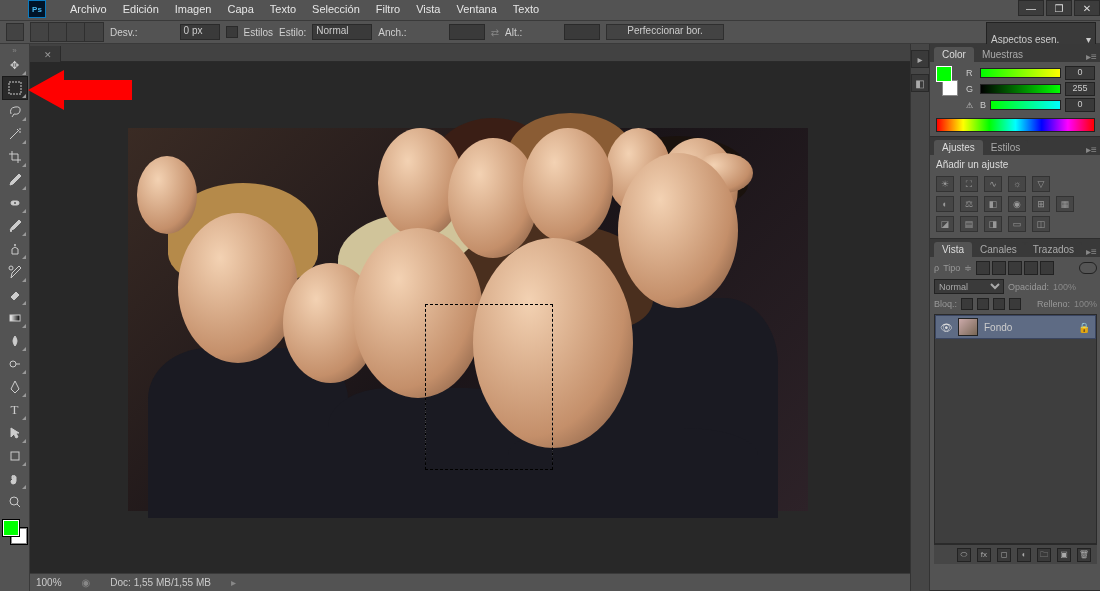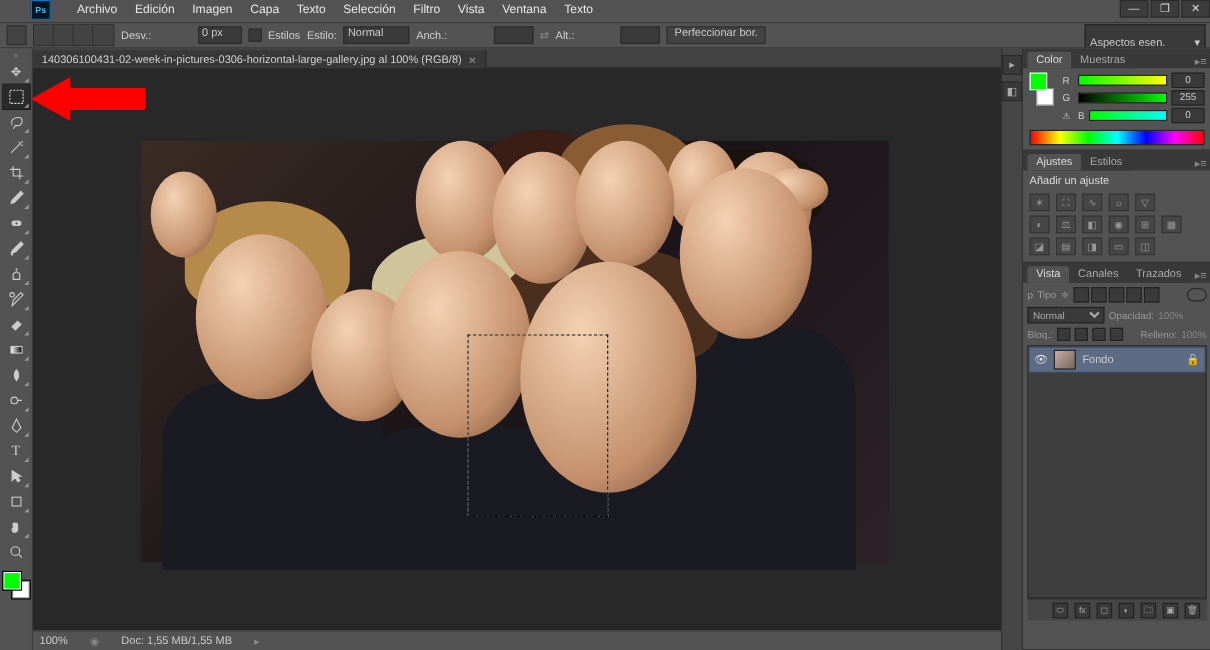--- a/index.html
+++ b/index.html
@@ -13,21 +13,21 @@
 
 .optionsbar { position: absolute; top: 20px; left: 0; right: 0; height: 24px; background: #535353; border-top: 1px solid #3a3a3a; border-bottom: 1px solid #3a3a3a; display: flex; align-items: center; padding: 0 6px; gap: 6px; }
 .opt-icon { width: 18px; height: 18px; background: #434343; border: 1px solid #2f2f2f; }
 .opt-group { display: flex; border: 1px solid #2f2f2f; }
 .opt-group div { width: 18px; height: 18px; background: #434343; border-right: 1px solid #2f2f2f; }
 .opt-group div:last-child { border-right: none; }
 .opt-label { font-size: 10px; color: #d0d0d0; }
 .opt-input { width: 40px; height: 16px; background: #3a3a3a; border: 1px solid #2a2a2a; color: #ccc; font-size: 10px; padding: 0 3px; margin-left: 36px; }
 .opt-check { width: 12px; height: 12px; background: #3a3a3a; border: 1px solid #2a2a2a; }
 .opt-select { height: 16px; background: #3a3a3a; border: 1px solid #2a2a2a; color: #ccc; font-size: 10px; padding: 0 3px; }
-.opt-btn { height: 16px; background: #434343; border: 1px solid #2f2f2f; color: #ccc; font-size: 10px; padding: 0 6px; }
+.opt-btn { height: 16px; background: #434343; border: 1px solid #2f2f2f; color: #ccc; font-size: 10px; padding: 0 20px; }
 
 
 .doctab-bar { position: absolute; top: 44px; left: 30px; right: 190px; height: 18px; background: #424242; border-bottom: 1px solid #2a2a2a; }
 .doctab { display: inline-flex; align-items: center; height: 18px; background: #383838; padding: 0 8px; font-size: 10px; color: #d0d0d0; border-right: 1px solid #2a2a2a; }
 .doctab .close { margin-left: 6px; font-size: 9px; color: #999; }
 
 
 .toolbox { position: absolute; top: 44px; left: 0; width: 30px; bottom: 0; background: #535353; border-right: 1px solid #3a3a3a; display: flex; flex-direction: column; align-items: center; padding-top: 2px; }
 .tool-handle { width: 28px; height: 8px; display: flex; justify-content: center; align-items: center; font-size: 8px; color: #888; }
 .tool { width: 24px; height: 22px; display: flex; align-items: center; justify-content: center; font-size: 11px; color: #ccc; margin-bottom: 1px; position: relative; }
@@ -166,21 +166,20 @@
   <span class="opt-btn">Perfeccionar bor.</span>
 </div>
 
 <div class="workspace-sel">
   <span>Aspectos esen.</span>
   <span>▾</span>
 </div>
 
 <div class="doctab-bar">
   <div class="doctab">
-    <span>140306100431-02-week-in-pictures-0306-horizontal-large-gallery.jpg al 100% (RGB/8)</span>
     <span class="close">✕</span>
   </div>
 </div>
 
 <div class="toolbox">
   <div class="tool-handle">»</div>
   <div class="tool">✥<span class="tool-corner"></span></div>
   <div class="tool selected">
       <svg viewBox="0 0 14 14">
         <rect x="1" y="1" width="12" height="12" fill="none" stroke="#ccc" stroke-dasharray="2,1"></rect>

